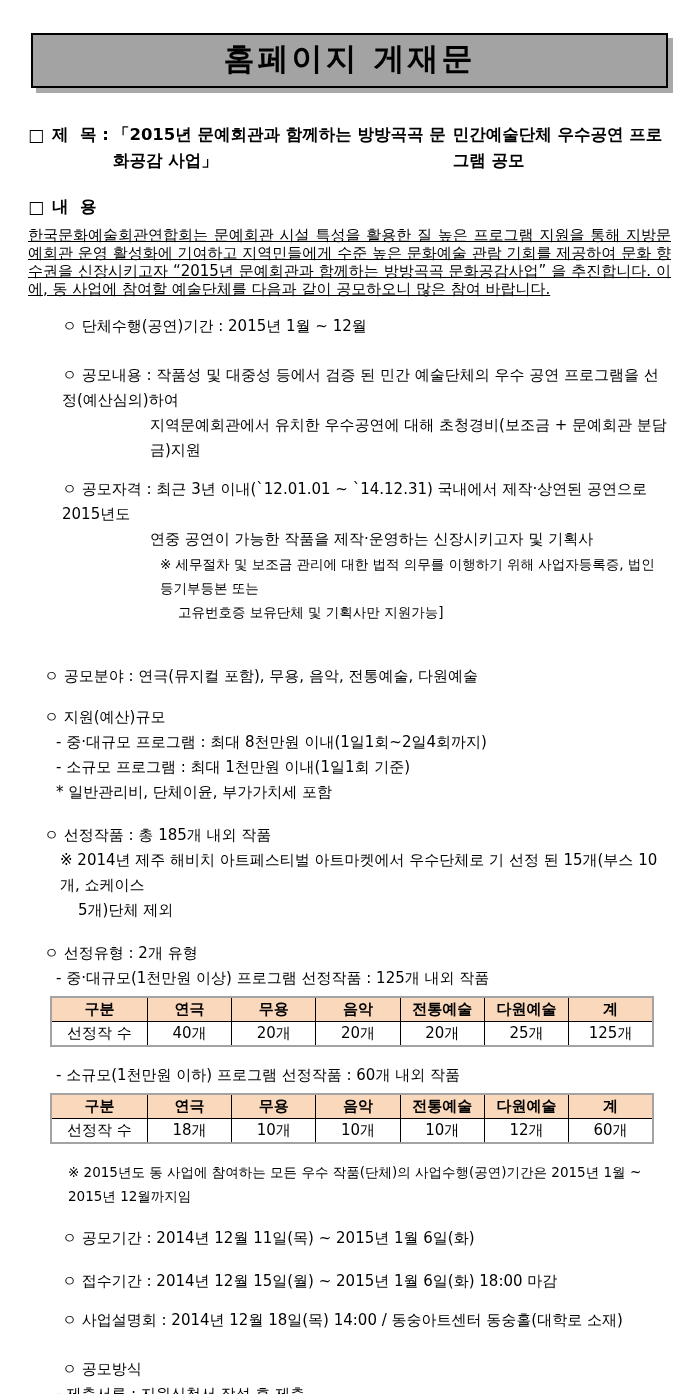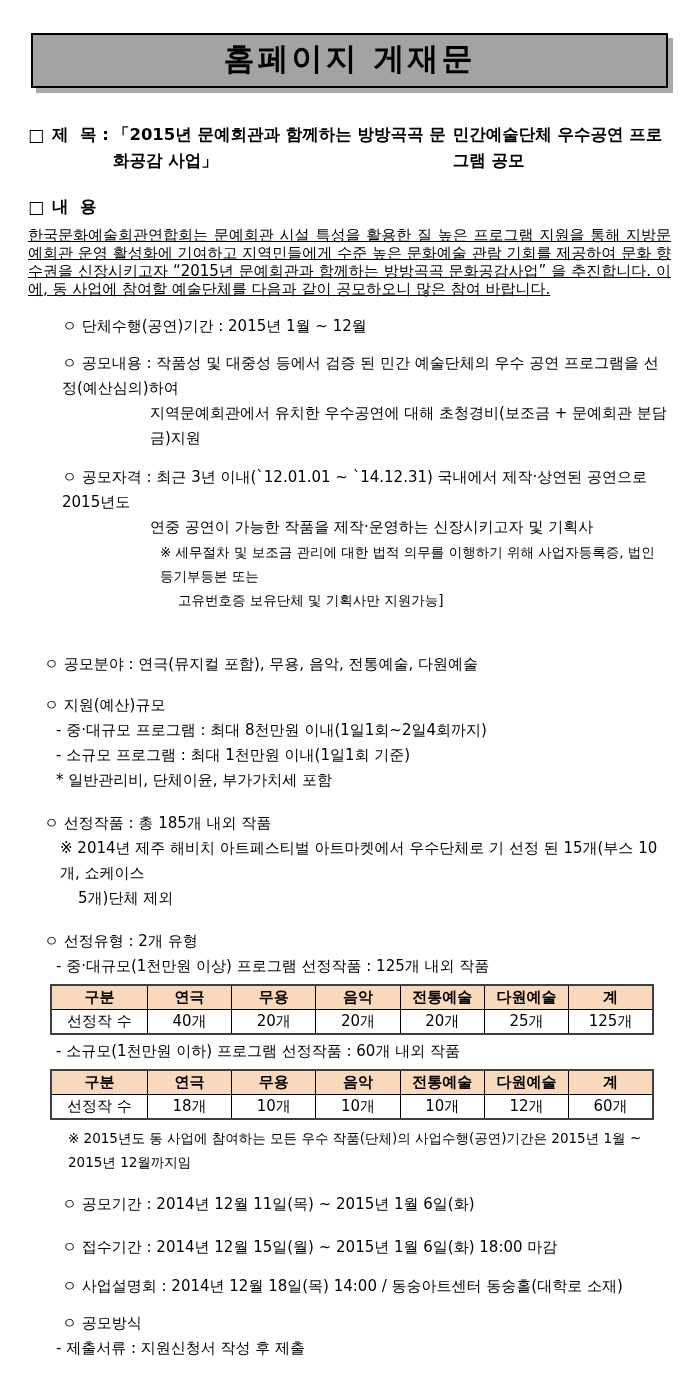--- a/index.html
+++ b/index.html
@@ -34,28 +34,28 @@
   .ind-b { padding-left:16px; }     
   .cont  { padding-left:122px; }    
   .note1 { padding-left:132px; }
   .note2 { padding-left:150px; }
   .sub   { padding-left:28px; }     
   .snote1{ padding-left:32px; }
   .snote2{ padding-left:50px; }
   .tnote { padding-left:40px; }
   .small { font-size:13.5px; line-height:24px; }
 
-  .mt16 { margin-top:16px; } .mt12 { margin-top:12px; } .mt14 { margin-top:14px; }
+  .mt16 { margin-top:16px; } .mt12 { margin-top:24px; } .mt14 { margin-top:14px; }
   .mt18 { margin-top:18px; } .mt40 { margin-top:40px; } .mt44 { margin-top:18px; } .mt6 { margin-top:6px; }
 
   table.sel {
     border-collapse:collapse;
-    margin:5px 0 4px 22px;
+    margin:5px 0 16px 22px;
     width:604px;
-    border:2px solid #404040;
+    border:2px solid #a3a3a3;
     table-layout:fixed;
   }
   table.sel th, table.sel td {
     border:1px solid #000;
     text-align:center;
     padding:1px 0 2px 0;
     font-size:15px;
     line-height:20px;
   }
   table.sel th { background:#f9d8bb; font-weight:bold; }

